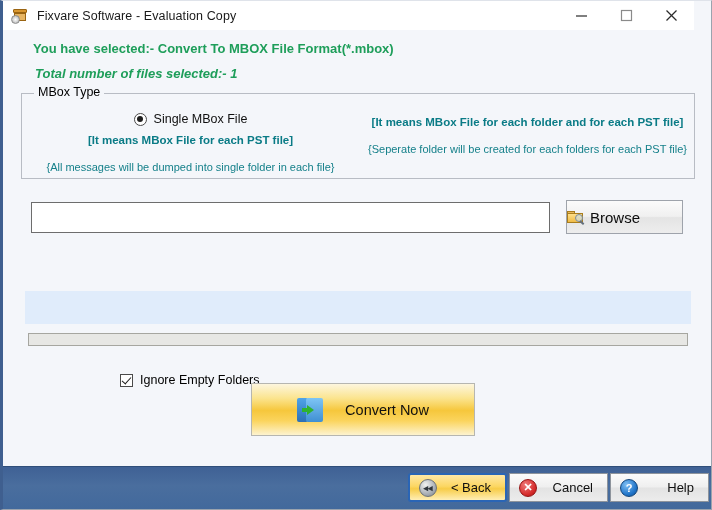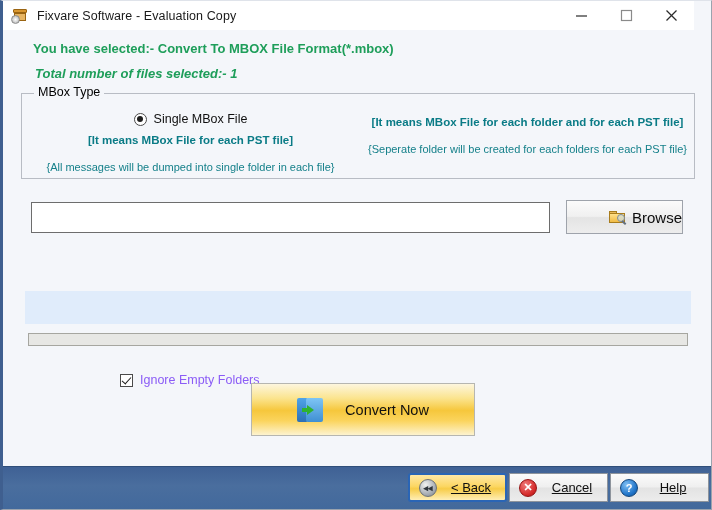--- a/index.html
+++ b/index.html
@@ -207,21 +207,21 @@
     position: absolute;
     left: 563px;
     top: 170px;
     width: 117px;
     height: 34px;
     background: linear-gradient(to bottom, #fbfbfb 0%, #f0f0f0 48%, #e4e4e4 52%, #ededed 100%);
     border: 1px solid #9ea3ab;
     box-sizing: border-box;
     display: flex;
     align-items: center;
-    justify-content: flex-end;
+    justify-content: flex-start;
     gap: 3px;
     cursor: default;
   }
   .browse-label {
     font-size: 15px;
     color: #0d0d0d;
     font-family: "Liberation Sans", sans-serif;
   }
   .folder-icon {
     width: 20px;
@@ -311,21 +311,21 @@
     content: "";
     position: absolute;
     left: 3px; top: 0px;
     width: 4px; height: 8px;
     border: solid #1d1d1d;
     border-width: 0 1.6px 1.6px 0;
     transform: rotate(42deg);
   }
   .chk-label {
     font-size: 12.5px;
-    color: #8b5cf6;
+    color: #000000;
   }
   .convert-btn {
     position: absolute;
     left: 248px;
     top: 353px;
     width: 224px;
     height: 53px;
     background: linear-gradient(to bottom, #fdf6de 0%, #fbe48e 28%, #f6c73c 52%, #fbd45d 72%, #fdf3cf 100%);
     border: 1px solid #b6b6b0;
     box-sizing: border-box;
@@ -390,24 +390,24 @@
     top: 6px;
     height: 29px;
     display: flex;
     align-items: center;
     box-sizing: border-box;
     cursor: default;
   }
   .footer-btn .glyph { margin-left: 9px; flex: none; }
   .footer-btn .fb-label {
     flex: 1;
-    text-align: center;
+    text-align: right;
     font-size: 13px;
     color: #0f0f0f;
-    text-decoration: underline;
+    padding-right: 14px;
   }
   .btn-back {
     left: 405px;
     width: 99px;
     background: linear-gradient(to bottom, #ffe8a5 0%, #fcd763 45%, #f7cc48 55%, #ffeeb5 100%);
     border: 2px solid #2a65b5;
     border-radius: 3px;
   }
   .btn-cancel {
     left: 506px;

